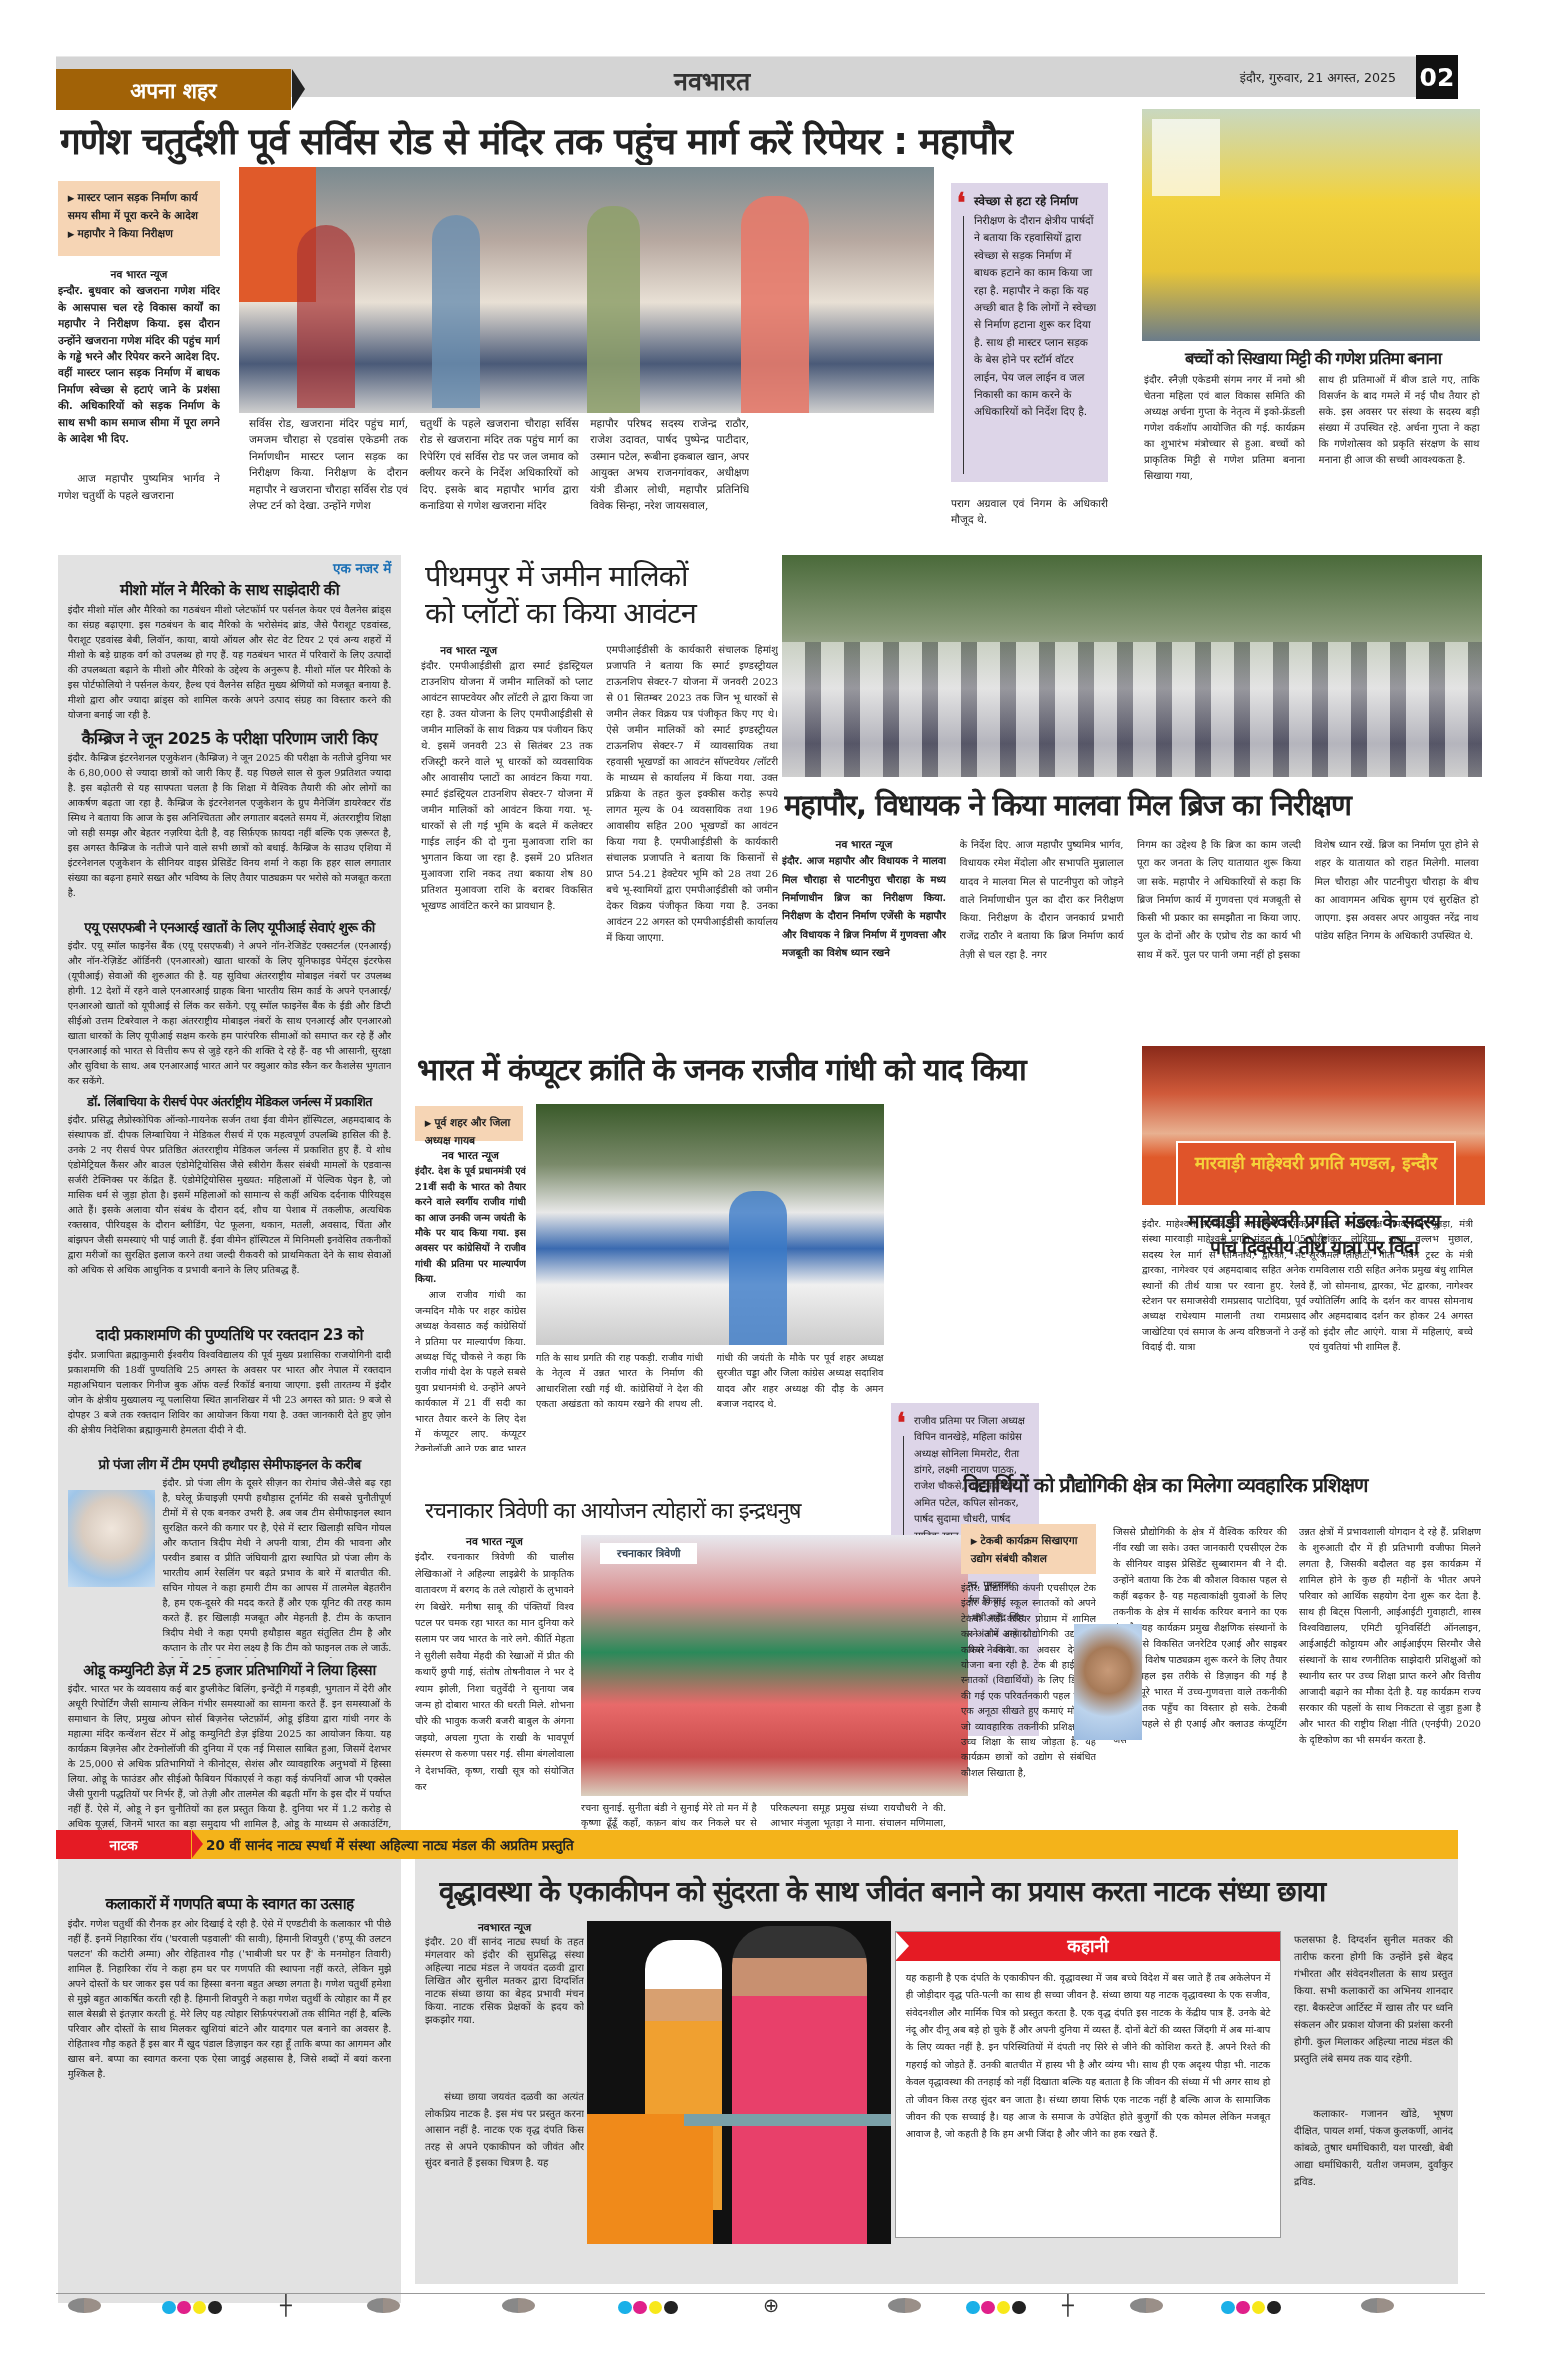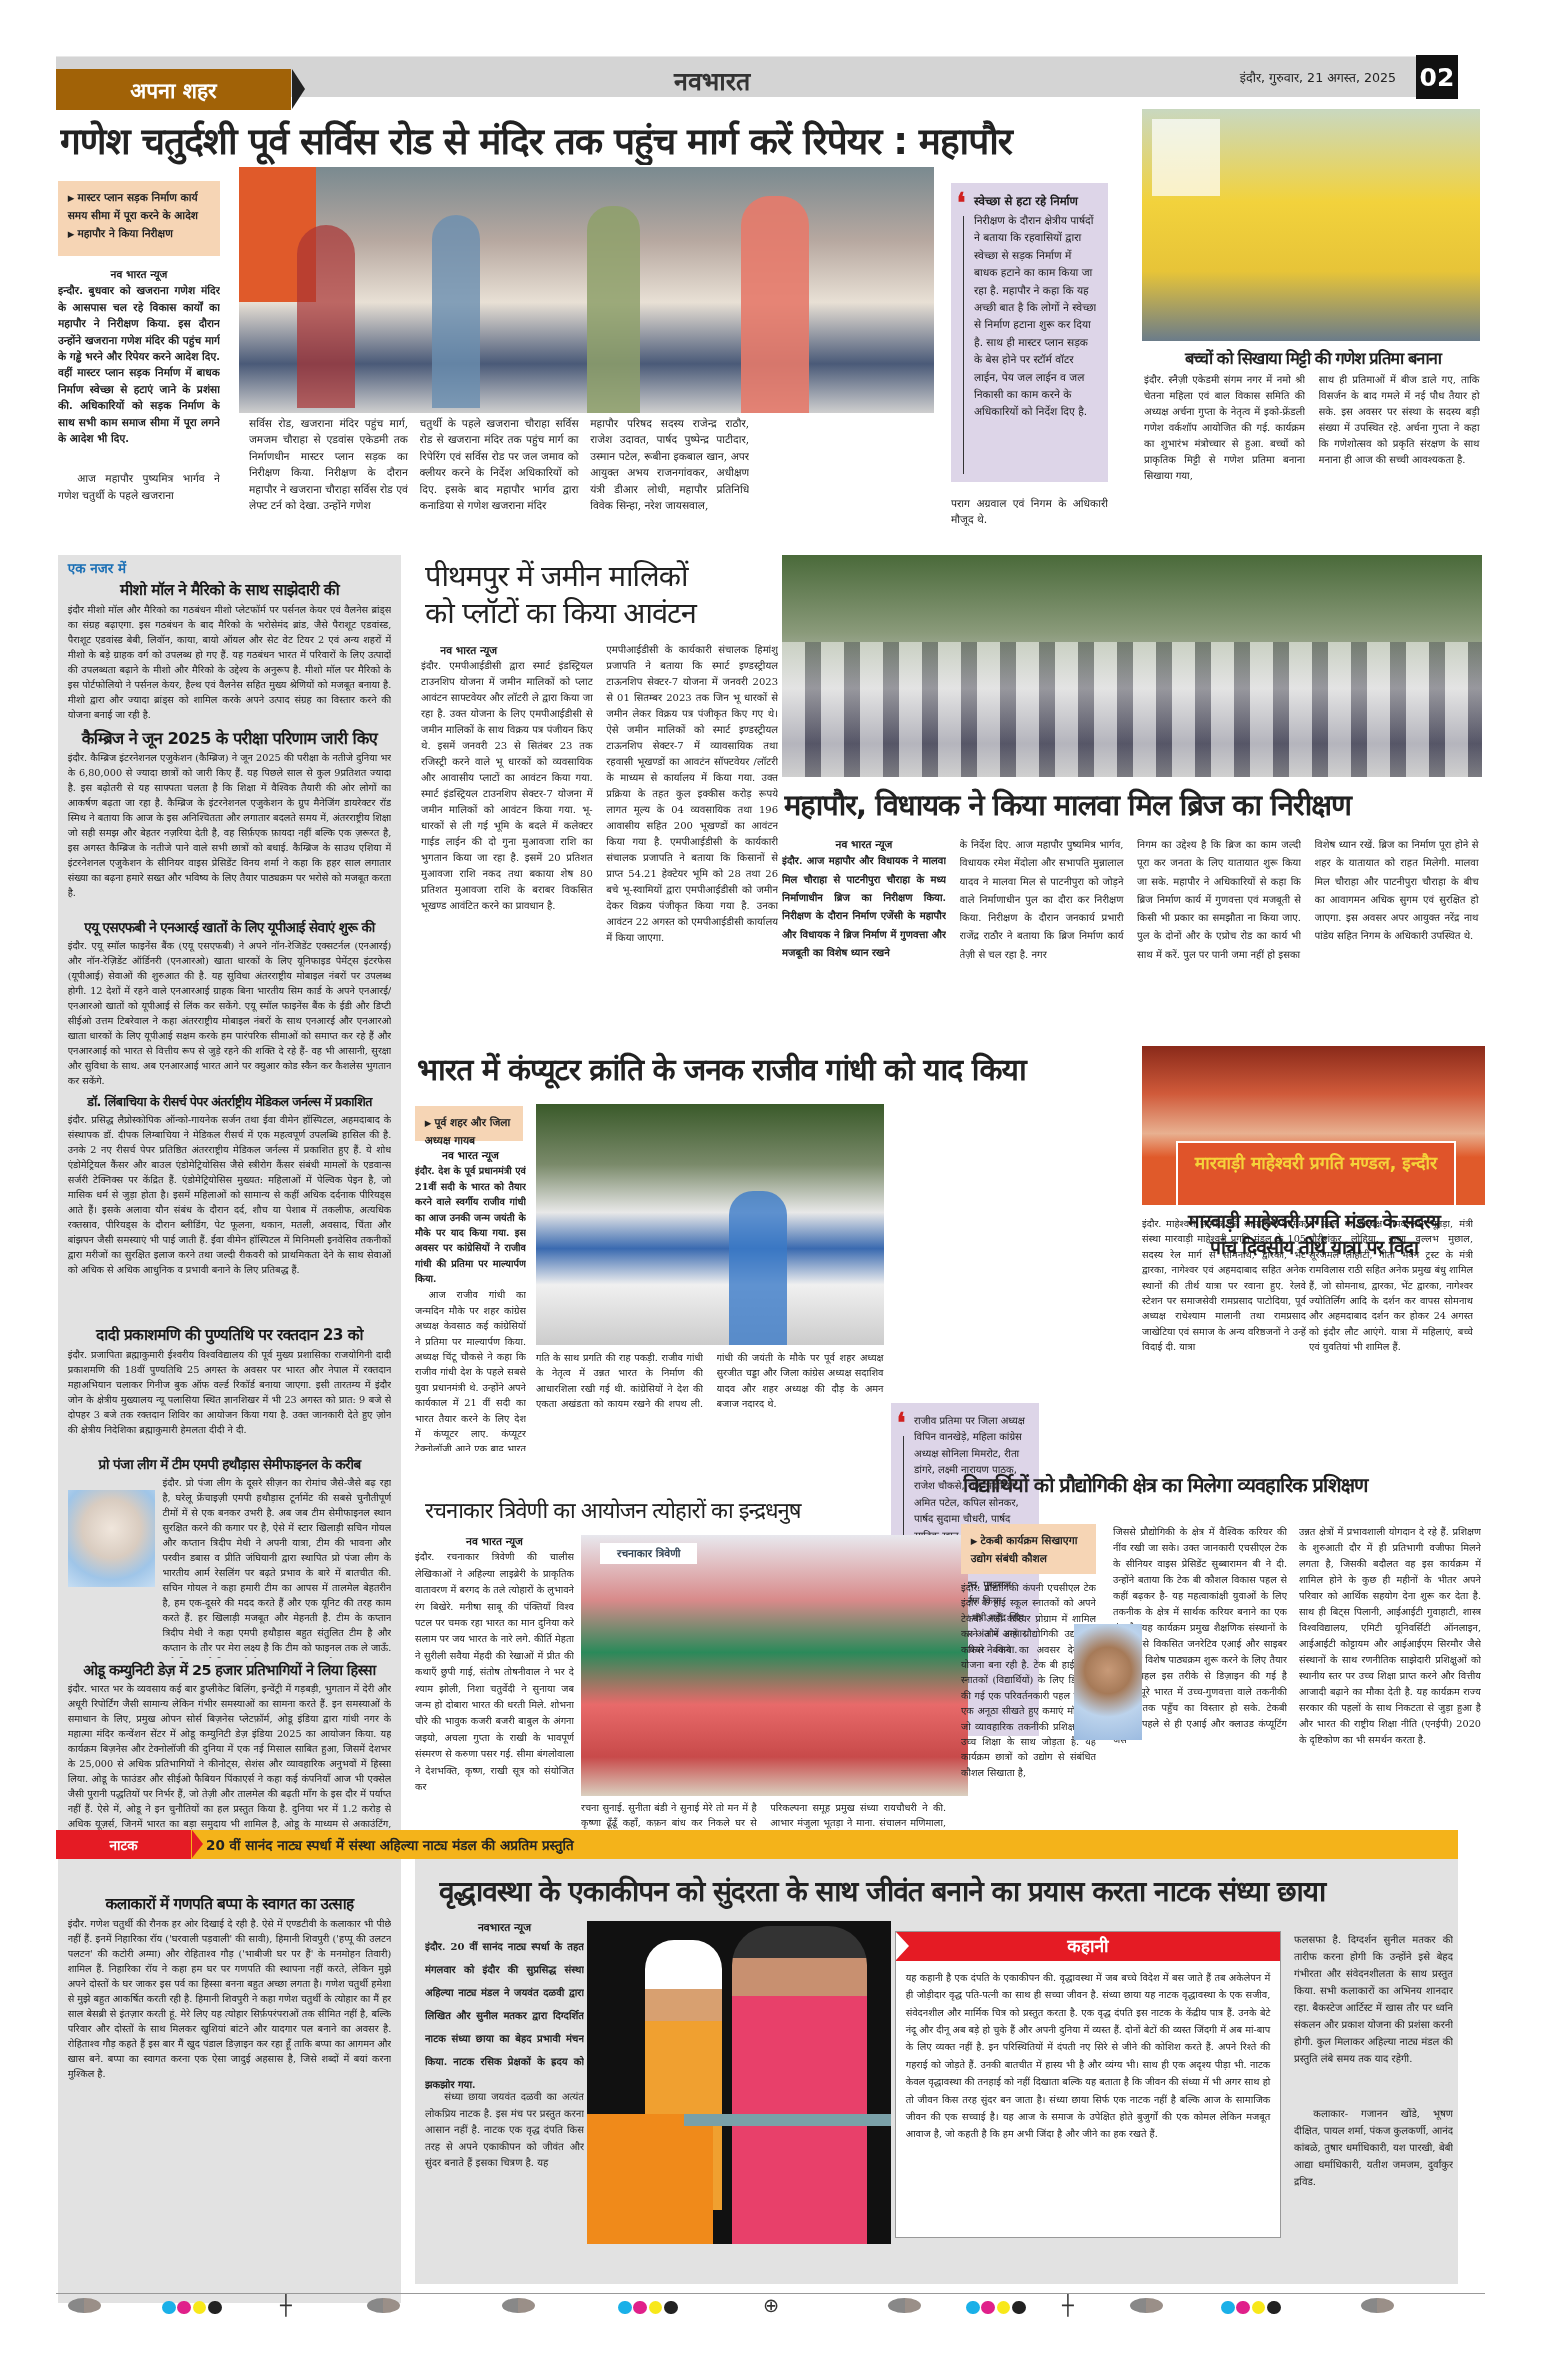--- a/index.html
+++ b/index.html
@@ -16,21 +16,21 @@
 .txt{font-size:10.6px;line-height:16.4px;text-align:justify;color:#222;overflow:hidden}
 .photo{overflow:hidden}
 .bullets{background:#f6d5b5;padding:7.7px 9.7px;font:bold 10.6px/17.4px "DejaVu Sans",sans-serif;color:#222}
 .bullets div:before{content:"▶ ";font-size:8.7px}
 .quote{background:#ddd5e8;padding:9.7px 11.6px 9.7px 23px;font:10.6px/17.4px "DejaVu Sans",sans-serif;position:relative;border-left:0}
 .quote .qm{position:absolute;left:5.8px;top:3.9px;color:#d0201f;font:bold 27px "DejaVu Serif",serif}
 .quote .bar{position:absolute;left:11.6px;top:33px;bottom:7.7px;width:1.9px;background:#333}
 .quote .qt{font-weight:bold;font-size:11.6px;margin-bottom:1.9px}
 .byline{text-align:center;font-weight:bold;font-size:10.6px;line-height:16.4px}
 .gray{background:#e2e2e2}
-.news-tag{color:#1a6fb5;font:bold 13.5px "DejaVu Sans",sans-serif;text-align:left}
+.news-tag{color:#1a6fb5;font:bold 13.5px "DejaVu Sans",sans-serif;text-align:right}
 .nz-h{font:bold 15.4px "DejaVu Sans",sans-serif;text-align:center;white-space:nowrap;letter-spacing:-0.6px;margin:1.9px 0}
 .nz-t{font-size:9.7px;line-height:15px;text-align:justify;overflow:hidden}
 .regmarks{left:0;top:2298px;width:1545px;height:29px}
 .dot{display:inline-block;width:13.5px;height:13.5px;border-radius:50%;margin-right:1.9px}
 .oval{display:inline-block;width:33px;height:15.4px;border-radius:50%;background:linear-gradient(90deg,#888 50%,#9a8f88 50%)}
 .cross{display:inline-block;font:19.3px "DejaVu Sans",sans-serif;color:#333}
 .nataka{left:56px;top:1830px;width:1402px;height:29px;background:#f4b31a}
 .nataka .lab{position:absolute;left:0;top:0;width:135px;height:29px;background:#e51b24;color:#fff;font:bold 13.5px "DejaVu Sans",sans-serif;display:flex;align-items:center;justify-content:center}
 .nataka .lab:after{content:"";position:absolute;right:-11.6px;top:0;border-left:11.6px solid #e51b24;border-top:14.5px solid transparent;border-bottom:14.5px solid transparent}
 .nataka .ttl{position:absolute;left:150px;top:5.8px;font:bold 13.5px "DejaVu Sans",sans-serif;color:#222}
@@ -200,21 +200,21 @@
 
 <div class="abs nataka">
   <div class="lab">नाटक</div>
   <div class="ttl">20 वीं सानंद नाट्य स्पर्धा में संस्था अहिल्या नाट्य मंडल की अप्रतिम प्रस्तुति</div>
 </div>
 
 <div class="abs gray" style="left:415px;top:1859px;width:1043px;height:425px"></div>
 <div class="abs h1" style="left:439px;top:1871px;width:1014px;font-size:28px">वृद्धावस्था के एकाकीपन को सुंदरता के साथ जीवंत बनाने का प्रयास करता नाटक संध्या छाया</div>
 <div class="abs" style="left:425px;top:1919px;width:159px">
   <div class="byline">नवभारत न्यूज</div>
-  <div class="txt" style="height:154px;font-weight:bold;font-size:10px;line-height:23px">इंदौर. 20 वीं सानंद नाट्य स्पर्धा के तहत मंगलवार को इंदौर की सुप्रसिद्ध संस्था अहिल्या नाट्य मंडल ने जयवंत दळवी द्वारा लिखित और सुनील मतकर द्वारा दिग्दर्शित नाटक संध्या छाया का बेहद प्रभावी मंचन किया. नाटक रसिक प्रेक्षकों के ह्रदय को झकझोर गया.</div>
+  <div class="txt" style="height:154px;font-weight:normal;font-size:10px;line-height:13px">इंदौर. 20 वीं सानंद नाट्य स्पर्धा के तहत मंगलवार को इंदौर की सुप्रसिद्ध संस्था अहिल्या नाट्य मंडल ने जयवंत दळवी द्वारा लिखित और सुनील मतकर द्वारा दिग्दर्शित नाटक संध्या छाया का बेहद प्रभावी मंचन किया. नाटक रसिक प्रेक्षकों के ह्रदय को झकझोर गया.</div>
   <div class="txt" style="height:111px;font-size:10px;line-height:16.4px;text-indent:19.3px">संध्या छाया जयवंत दळवी का अत्यंत लोकप्रिय नाटक है. इस मंच पर प्रस्तुत करना आसान नहीं है. नाटक एक वृद्ध दंपति किस तरह से अपने एकाकीपन को जीवंत और सुंदर बनाते हैं इसका चित्रण है. यह</div>
 </div>
 <div class="abs photo" style="left:587px;top:1921px;width:304px;height:323px;background:#111">
   <div style="position:absolute;left:58px;top:19.3px;width:77px;height:270px;background:linear-gradient(180deg,#fff 0 18%,#d8a070 18% 30%,#f0a030 30% 100%);border-radius:29px 29px 0 0"></div>
   <div style="position:absolute;left:145px;top:4.8px;width:135px;height:319px;background:linear-gradient(180deg,#333 0 10%,#c89070 10% 22%,#e8406a 22% 100%);border-radius:39px 39px 0 0"></div>
   <div style="position:absolute;left:0;top:193px;width:126px;height:130px;background:#f08a1a"></div>
   <div style="position:absolute;left:97px;top:193px;width:208px;height:11.6px;background:#7aa0a8"></div>
 </div>
 <div class="abs kahani" style="left:895px;top:1931px;width:386px;height:307px">
   <div class="kh">कहानी</div>

